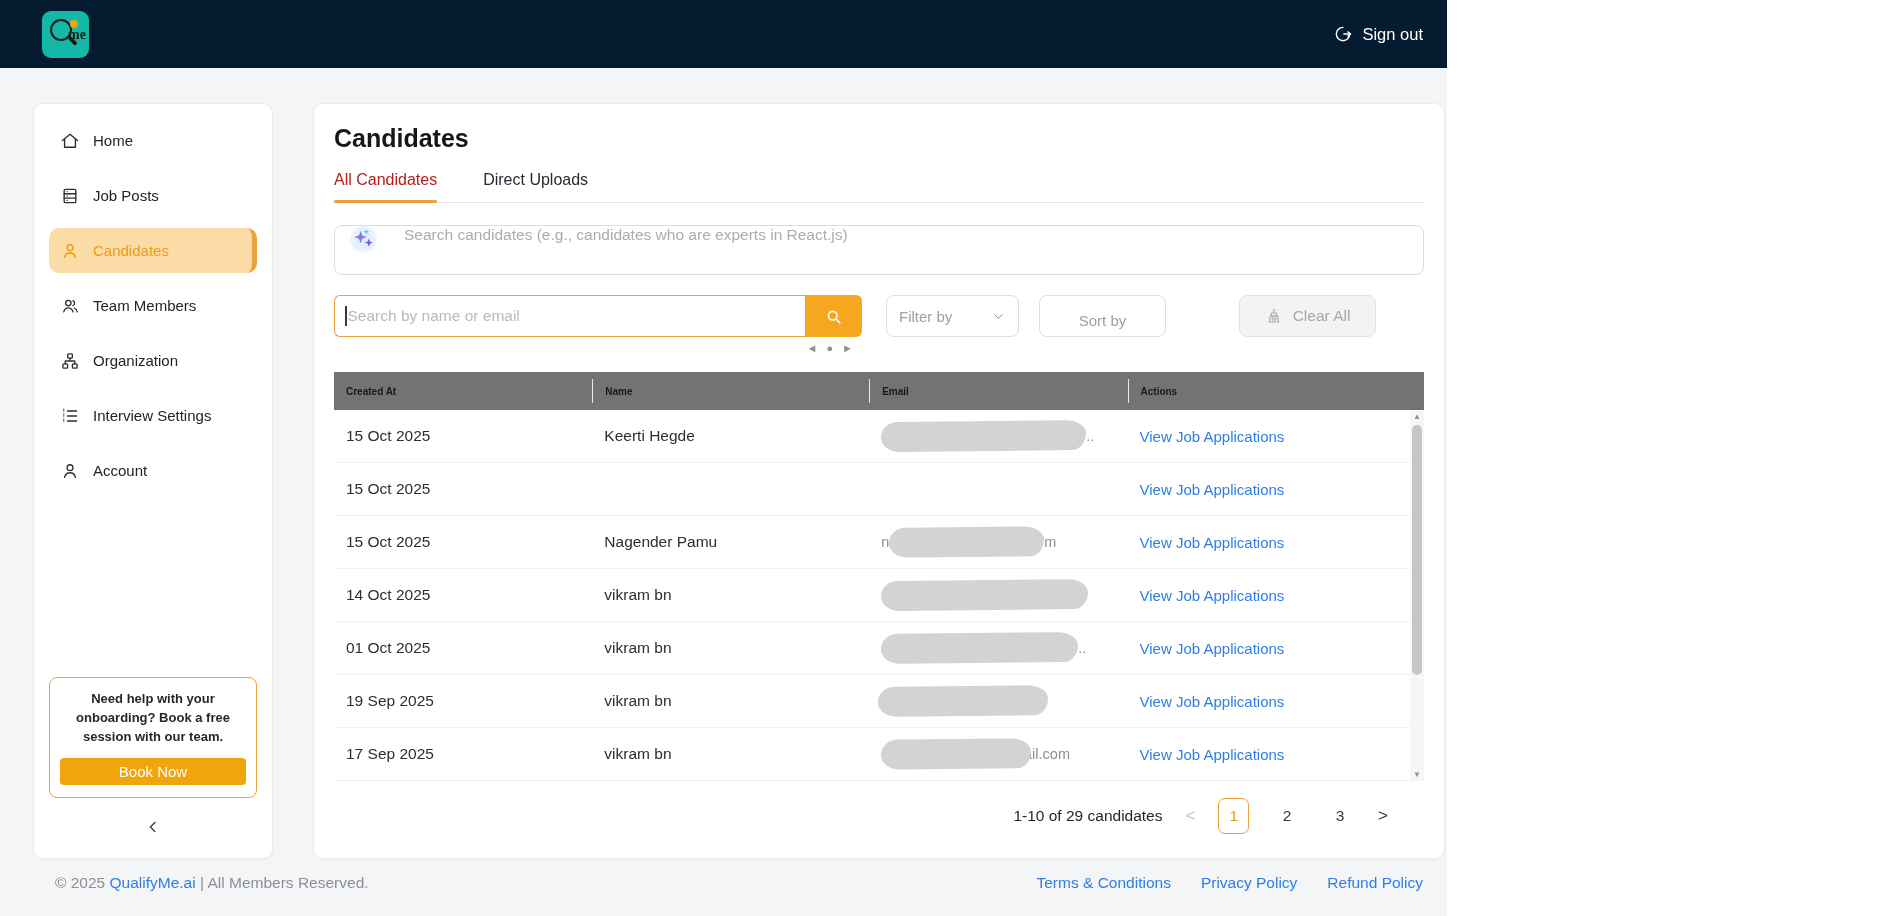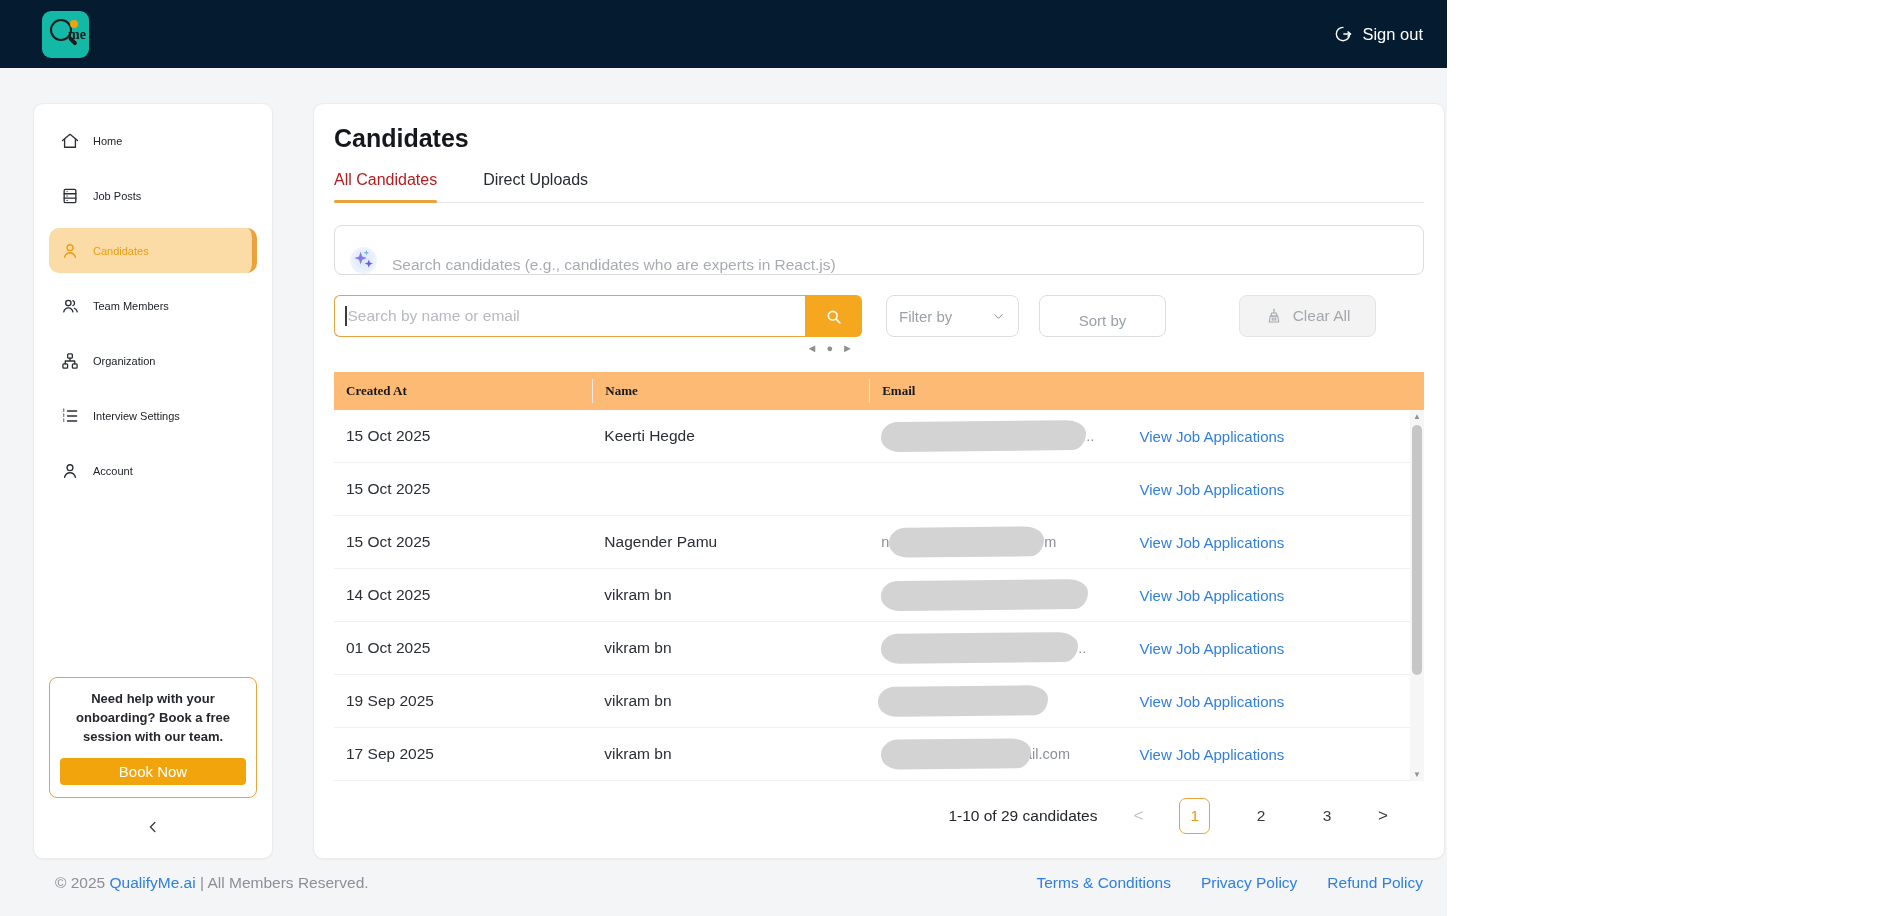--- a/index.html
+++ b/index.html
@@ -16,39 +16,39 @@
   .logo-me { position:absolute; left:26px; top:16px; font-family:"Liberation Serif", serif; font-size:14px; color:#1c1c1c; font-weight:600; }
   .signout { display:flex; align-items:center; gap:9px; color:#ffffff; font-size:16.5px; cursor:pointer; }
   .signout svg { width:20px; height:20px; stroke:#ffffff; fill:none; stroke-width:1.7; stroke-linecap:round; stroke-linejoin:round; }
 
   
   .content { display:flex; gap:40px; padding:35px 2px 0 33px; height:791px; }
   .card { background:#ffffff; border:1px solid #ececec; border-radius:10px; box-shadow:0 1px 2px rgba(0,0,0,0.04); }
 
   
   .sidebar { width:240px; height:756px; padding:14px 15px 16px; display:flex; flex-direction:column; }
-  .nav-item { height:45px; display:flex; align-items:center; gap:13px; padding:0 11px; margin-bottom:10px; border-radius:10px; font-size:11px; color:#20242b; cursor:pointer; }
+  .nav-item { height:45px; display:flex; align-items:center; gap:13px; padding:0 11px; margin-bottom:10px; border-radius:10px; font-size:15px; color:#20242b; cursor:pointer; }
   .nav-item svg { width:20px; height:20px; stroke:#2a2e35; fill:none; stroke-width:1.6; stroke-linecap:round; stroke-linejoin:round; flex:0 0 auto; }
   .nav-item.active { background:#fbdca6; color:#ee9b13; border-right:5px solid #e9a23c; }
   .nav-item.active svg { stroke:#ee9b13; }
   .help-box { margin-top:auto; border:1px solid #eaa23c; border-radius:8px; padding:12px 10px 12px; text-align:center; }
   .help-text { font-size:13px; font-weight:700; color:#24272c; line-height:1.45; }
   .book-btn { margin-top:11px; width:100%; height:27px; background:#f2a40d; border:none; border-radius:4px; color:#ffffff; font-size:15px; font-family:inherit; cursor:pointer; }
   .collapse { margin:20px auto 2px; color:#3a3e44; cursor:pointer; }
   .collapse svg { width:18px; height:18px; stroke:#3a3e44; fill:none; stroke-width:1.8; stroke-linecap:round; stroke-linejoin:round; }
 
   
   .main { flex:1; height:756px; padding:18px 20px 0; position:relative; }
   .page-title { font-size:25px; font-weight:700; color:#15171c; margin:2px 0 18px; }
   .tabs { display:flex; gap:46px; border-bottom:1px solid #e7e7e7; }
   .tab { font-size:16px; color:#262b33; padding-bottom:13px; position:relative; cursor:pointer; }
   .tab.active { color:#b91c1c; font-weight:500; }
   .tab.active::after { content:""; position:absolute; left:0; right:0; bottom:-1px; height:3px; background:#e9a23c; border-radius:2px; }
 
-  .ai-search { margin-top:22px; height:50px; border:1px solid #dcdcdc; border-radius:8px; display:flex; align-items:flex-end; gap:15px; padding:0 15px; background:#fff; }
+  .ai-search { margin-top:22px; height:50px; border:1px solid #dcdcdc; border-radius:8px; display:flex; align-items:flex-start; gap:27px; padding:0 15px; background:#fff; }
   .ai-search input { flex:1; border:none; outline:none; font-size:15.5px; font-family:inherit; color:#333; background:transparent; }
   .ai-search input::placeholder { color:#a8abb2; }
   .sparkle { width:27px; height:27px; border-radius:50%; background:radial-gradient(circle,#d9e8fb 0%, #eef4fd 70%, transparent 75%); position:relative; flex:0 0 auto; }
 
   .filter-row { margin-top:20px; display:flex; align-items:flex-start; }
   .search-group-col { display:flex; flex-direction:column; width:528px; }
   .search-group { display:flex; height:42px; }
   .name-search { flex:1; border:1px solid #e9a23c; border-right:none; border-radius:6px 0 0 6px; display:flex; align-items:center; padding:0 10px; background:#fff; position:relative; }
   .name-search .caret { width:1.5px; height:20px; background:#3a3a3a; margin-right:1px; }
   .name-search input { flex:1; border:none; outline:none; font-size:15.5px; font-family:inherit; color:#333; background:transparent; }
@@ -58,41 +58,41 @@
   .tri-indicator { align-self:flex-end; margin-top:5px; margin-right:6px; color:#8f8f8f; font-size:11px; letter-spacing:3px; }
   .select-box { height:42px; border:1px solid #dddddd; border-radius:8px; background:#fff; display:flex; align-items:center; justify-content:space-between; padding:16px 12px; font-size:15px; color:#9ba1a9; cursor:pointer; }
   .select-box svg { width:15px; height:15px; stroke:#8a8f98; fill:none; stroke-width:1.6; stroke-linecap:round; stroke-linejoin:round; }
   .sel-filter { width:133px; margin-left:24px; }
   .sel-sort { width:127px; margin-left:20px;flex-direction:column; }
   .clear-btn { margin-left:auto; margin-right:48px; width:137px; height:42px; background:#f3f3f3; border:1px solid #e4e4e4; border-radius:8px; display:flex; align-items:center; justify-content:center; gap:10px; font-size:15.5px; color:#a4a8ae; cursor:pointer; font-family:inherit; }
   .clear-btn svg { width:18px; height:18px; stroke:#a4a8ae; fill:none; stroke-width:1.5; stroke-linecap:round; stroke-linejoin:round; }
 
   
   .table-wrap { margin-top:18px; position:relative; }
-  .thead { display:flex; background:#fdba74; height:38px; align-items:center; font-size:13px; font-weight:700; color:#15181d;font-family:Liberation Serif, serif; }
+  .thead { display:flex; background:#737373; height:38px; align-items:center; font-size:10px; font-weight:700; color:#15181d; }
   .th { padding-left:12px; }
   .th + .th { border-left:1px solid #e8e8e8; height:24px; display:flex; align-items:center; }
   .c1 { width:23.7%; } .c2 { width:25.4%; } .c3 { width:23.7%; } .c4 { width:27.2%; }
   .trow { display:flex; align-items:center; height:53px; border-bottom:1px solid #efefef; font-size:15.5px; color:#2a2e35; background:#fff; }
   .td { padding-left:12px; display:flex; align-items:center; }
   .action-link { color:#2e7ee5; font-weight:500; cursor:pointer; font-size:15px; }
   .blob { display:inline-block; height:30px; background:#d3d3d3; border-radius:18px 22px 15px 20px / 16px 14px 18px 15px; transform:rotate(-0.6deg); }
   .frag { color:#8a8f98; font-size:14.5px; white-space:nowrap; }
   .frag.overlap-l { margin-right:-46px; position:relative; z-index:0; }
   .blob.over { position:relative; z-index:1; }
   .frag.overlap-r { margin-left:-42px; position:relative; z-index:0; }
 
   
   .scrollbar { position:absolute; right:0; top:38px; bottom:0; width:14px; background:#f6f6f6; }
   .sb-arrow { position:absolute; left:0; width:14px; height:13px; display:flex; align-items:center; justify-content:center; color:#8f9296; font-size:8px; }
   .sb-up { top:0; } .sb-down { bottom:0; }
   .sb-thumb { position:absolute; left:2px; top:15px; width:10px; height:250px; background:#c6c6c6; border-radius:5px; }
 
   
-  .pagination { display:flex; align-items:center; justify-content:flex-end; gap:36px; margin-top:15px; padding-right:36px; height:40px; }
+  .pagination { display:flex; align-items:center; justify-content:flex-end; gap:23px; margin-top:15px; padding-right:36px; height:40px; }
   .pg-summary { font-size:15.5px; color:#22262c; }
   .pg-prev { color:#c2c2c2; font-size:17px; }
   .pg-num { min-width:30px; height:36px; display:flex; align-items:center; justify-content:center; font-size:15.5px; color:#33383f; cursor:pointer; }
   .pg-num.active { border:1px solid #e9a23c; border-radius:7px; color:#e79a18; padding:0 10px; }
   .pg-next { color:#33383f; font-size:17px; cursor:pointer; }
 
   
   .footer { position:absolute; left:0; right:0; bottom:0; height:56px; display:flex; align-items:center; justify-content:space-between; padding:0 24px 10px 55px; font-size:15.5px; color:#8b8f96; }
   .footer a, .flink { color:#2e7ee5; text-decoration:none; cursor:pointer; }
   .footer-links { display:flex; gap:30px; }
@@ -245,20 +245,21 @@
             </svg>
           <span>Clear All</span>
         </button>
       </div>
 
       <div class="table-wrap">
         <div class="thead">
           <div class="th c1">Created At</div>
           <div class="th c2">Name</div>
           <div class="th c3">Email</div>
+          <div class="th c4">Actions</div>
         </div>
 
         <div class="trow">
           <div class="td c1">15 Oct 2025</div>
           <div class="td c2">Keerti Hegde</div>
           <div class="td c3">
             <span class="blob" style="width:205px;"></span>
             <span class="frag">..</span>
           </div>
           <div class="td c4">

